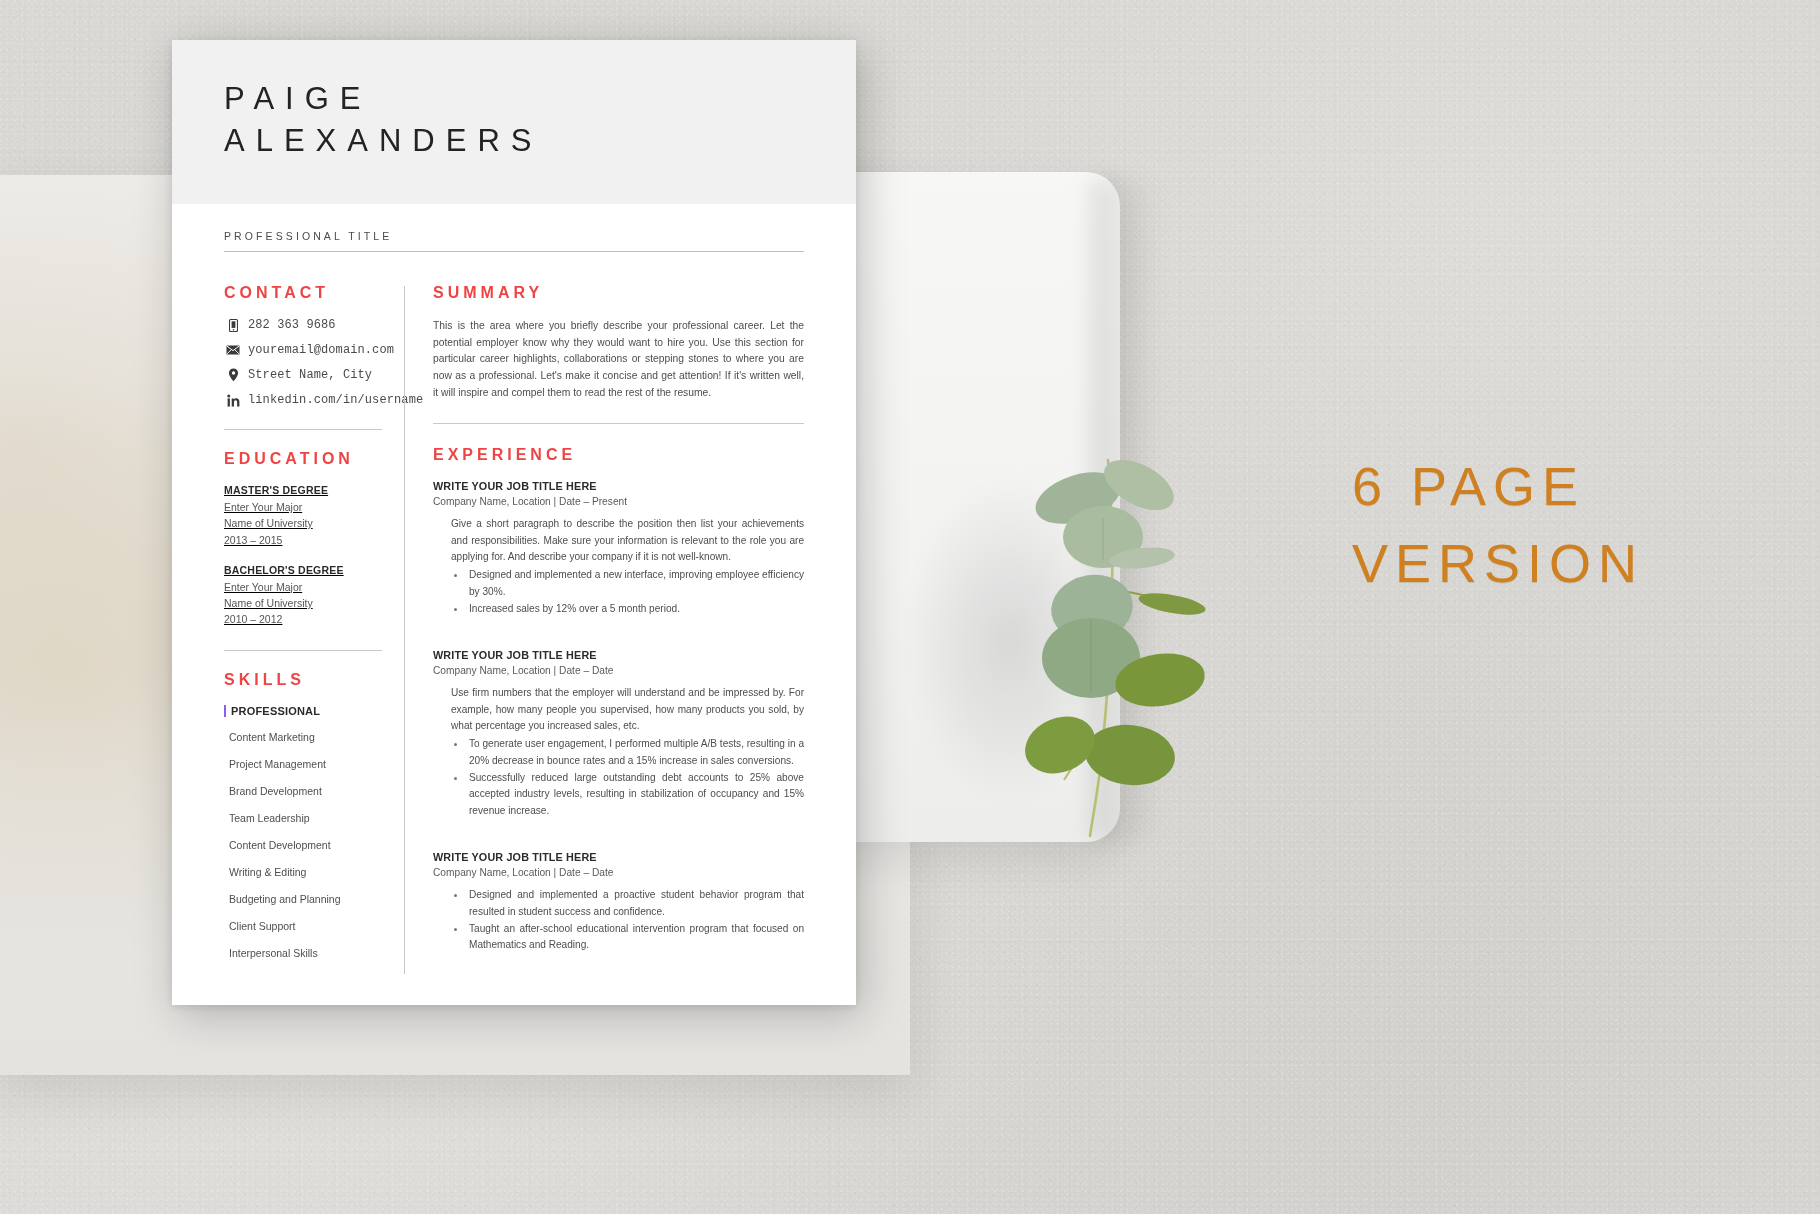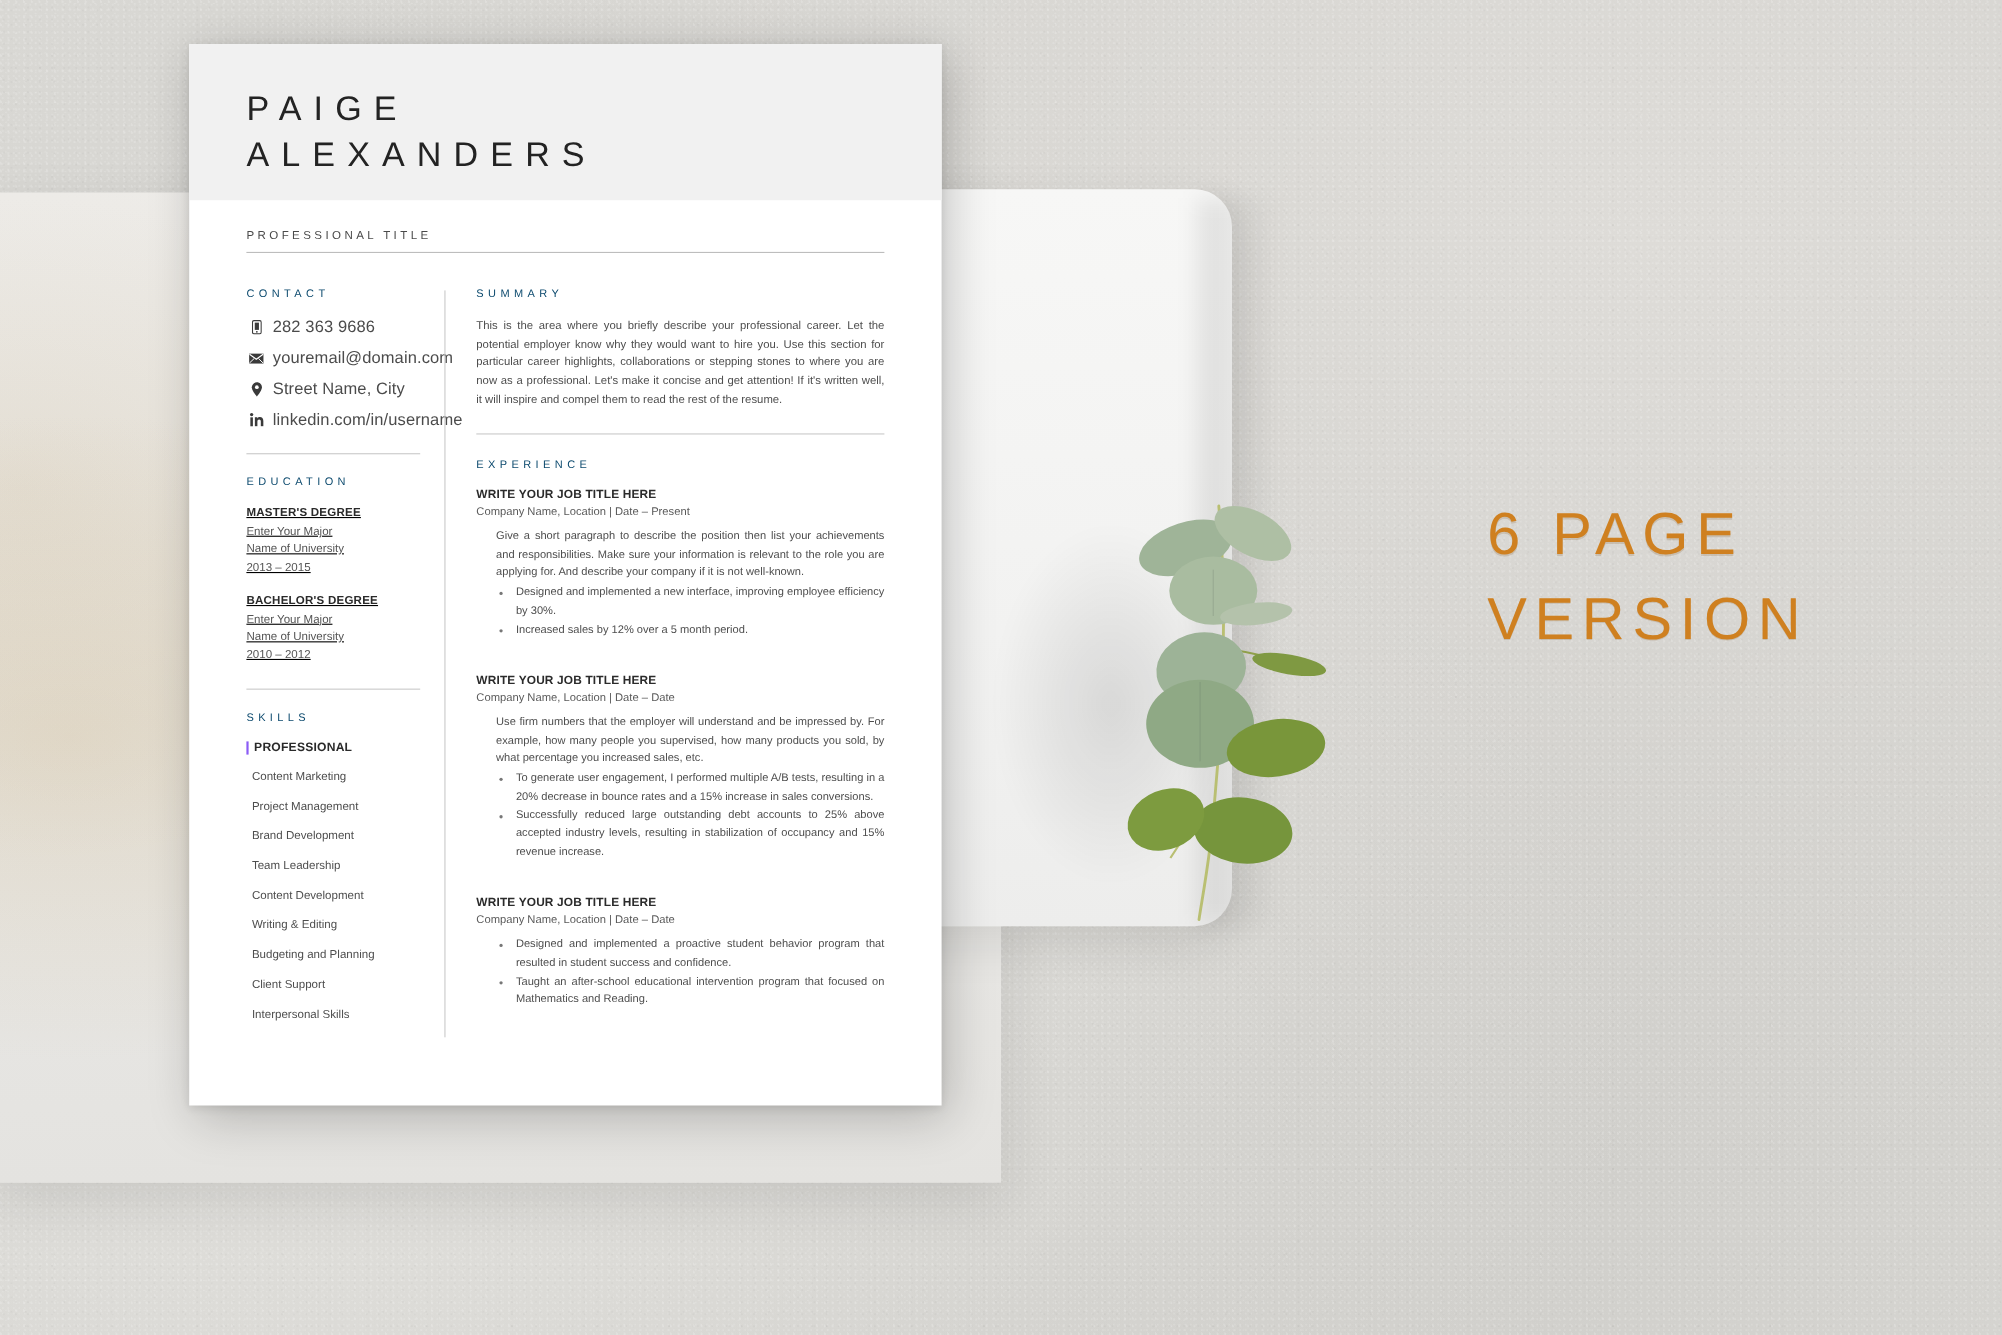--- a/index.html
+++ b/index.html
@@ -54,21 +54,21 @@
     filter:blur(10px);
   }
 
   
   .sheet{
     position:absolute;left:172px;top:40px;width:684px;height:965px;
     background:#ffffff;
     box-shadow:6px 10px 42px rgba(0,0,0,.22), 0 2px 8px rgba(0,0,0,.10);
   }
   .sheet-head{
-    height:142px;background:#f1f1f1;
+    height:164px;background:#f1f1f1;
     padding:38px 0 0 52px;box-sizing:border-box;
   }
   .name-line{
     font-size:31px;letter-spacing:11px;color:#232323;font-weight:300;
     line-height:1.35;white-space:nowrap;
   }
   .title-row{
     margin:22px 52px 0 52px;text-align:left;
   }
   .prof-title{
@@ -77,31 +77,31 @@
   .title-rule{
     margin:7px 52px 0 52px;height:1px;background:#bdbdbd;
   }
 
   .body-cols{display:flex;padding:32px 52px 0 52px;box-sizing:border-box;}
   .col-left{width:180px;flex:0 0 180px;padding-right:22px;box-sizing:border-box;}
   .col-sep{width:1px;background:#c9c9c9;align-self:stretch;margin-top:2px;}
   .col-right{flex:1;padding-left:28px;box-sizing:border-box;}
 
   .sec-head{
-    font-size:10px;letter-spacing:4px;color:#0c4a6e;font-weight:400;
+    font-size:16px;letter-spacing:4px;color:#ef4444;font-weight:700;
     margin:0 0 16px 0;
   }
 
   .contact-list{margin:0;padding:0;list-style:none;}
   .contact-item{display:flex;align-items:center;margin-bottom:11px;}
   .ci-icon{
     width:18px;flex:0 0 18px;display:flex;align-items:center;justify-content:center;
     color:#3a3a3a;
   }
-  .ci-text{font-size:15px;color:#4b4b4b;margin-left:6px;letter-spacing:.1px;}
+  .ci-text{font-size:12px;color:#4b4b4b;margin-left:6px;letter-spacing:.1px;font-family:Liberation Mono, monospace;}
 
   .divider{height:1px;background:#c9c9c9;margin:22px 0 20px 0;}
 
   .edu-block{margin-bottom:16px;text-decoration:underline;}
   .edu-deg{font-size:10.5px;color:#2a2a2a;font-weight:700;letter-spacing:.2px;margin-bottom:3px;}
   .edu-line{font-size:10.5px;color:#555;line-height:1.55;}
 
   .skills-group{font-size:11px;color:#2a2a2a;font-weight:600;letter-spacing:.2px;
     border-left:2px solid #8b5cf6;padding-left:5px;margin-bottom:14px;}
   .skill{font-size:10.5px;color:#4e4e4e;margin-bottom:15px;padding-left:5px;}

